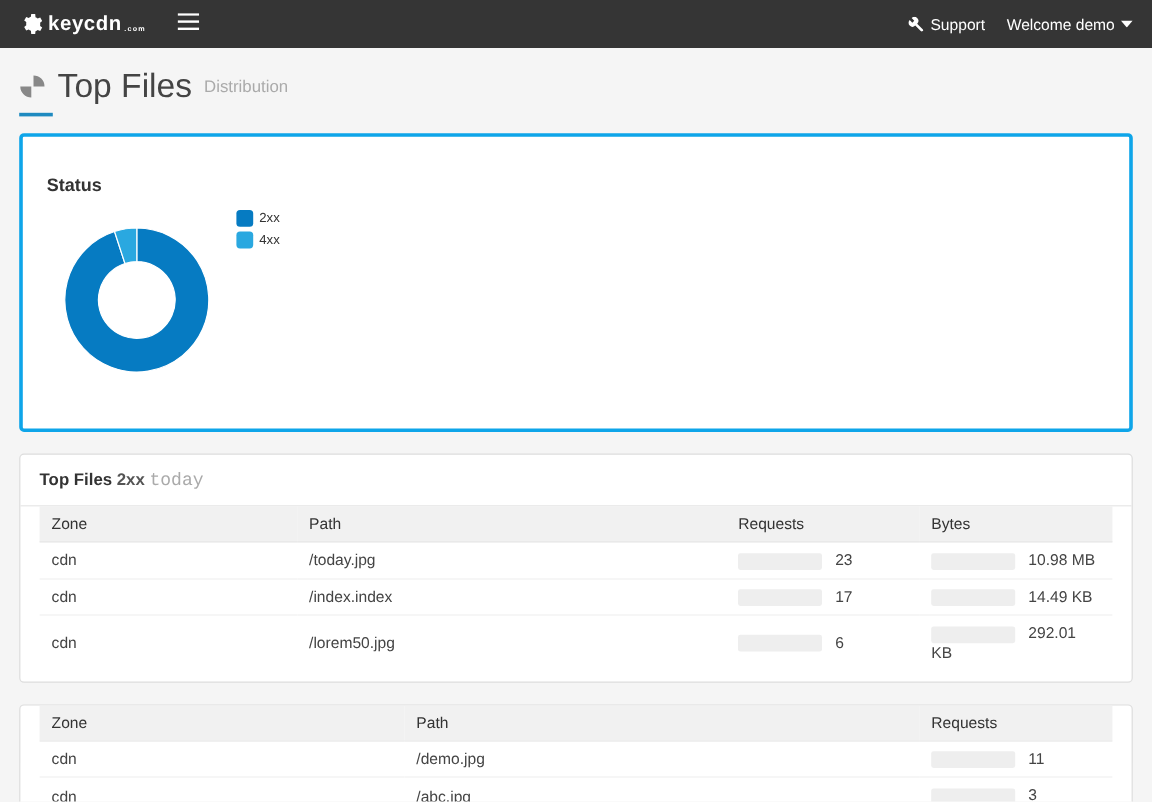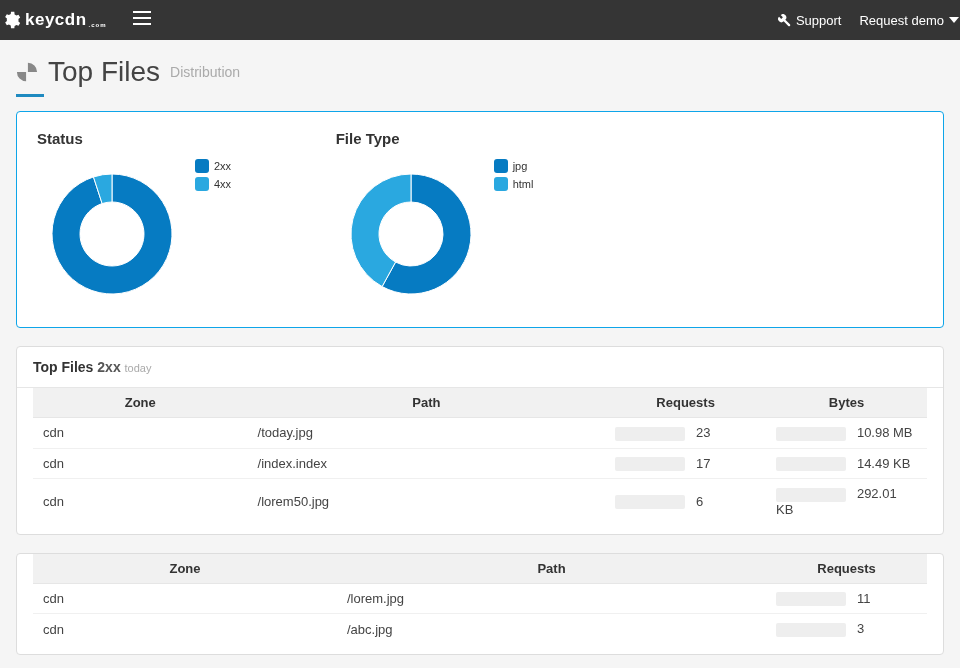--- a/index.html
+++ b/index.html
@@ -1,48 +1,48 @@
 <!DOCTYPE html>
 <html><head>
 <meta charset="utf-8">
 <style>
 * { margin:0; padding:0; box-sizing:border-box; font-family:-apple-system,BlinkMacSystemFont,"Segoe UI",Arial,sans-serif; }
 body { background:#f5f5f5; width:960px; height:668px; overflow:hidden; }
-.topbar { background:#353535; color:#fff; height:40px; display:flex; align-items:center; padding:0 1px; }
+.topbar { background:#353535; color:#fff; height:40px; display:flex; align-items:center; padding:0 16px; }
 .brand { display:flex; align-items:center; font-weight:700; font-size:17px; letter-spacing:.5px; }
 .brand svg { margin-right:4px; }
 .brand-sub { font-size:6px; letter-spacing:1px; margin-left:2px; position:relative; top:5px; }
 .hamburger { margin-left:26px; cursor:pointer; }
 .top-spacer { flex:1; }
 .top-right { display:flex; align-items:center; gap:18px; font-size:13px; }
 .top-item { display:flex; align-items:center; gap:5px; cursor:pointer;justify-content:flex-end; }
 .page { padding:16px 16px 0 16px; }
 .page-title-row { display:flex; align-items:center; gap:10px; margin-bottom:6px; }
 .page-title { font-size:28px; font-weight:400; color:#444; }
 .page-subtitle { font-size:14px; color:#aaa; font-weight:400; }
 .tab-underline { width:28px; height:3px; background:#1f8ac0; margin-bottom:14px; }
-.card { background:#fff; border:1px solid #0ea5e9; border-radius:4px; padding:18px 20px; margin-bottom:18px; }
+.card { background:#fff; border:3px solid #0ea5e9; border-radius:4px; padding:32px 20px; margin-bottom:18px; }
 .charts { display:flex; gap:10px; }
 .chart-col { flex:1; }
 .chart-title { font-size:15px; font-weight:700; color:#333; margin-bottom:12px; }
 .chart-title-note { font-size:12px; color:#999; font-weight:400; }
 .chart-body { display:flex; align-items:flex-start; }
 .donut-wrap { width:150px; height:150px; }
 .legend { margin-left:8px; font-size:11px; color:#333; }
 .legend-item { display:flex; align-items:center; gap:5px; margin-bottom:4px; }
 .legend-swatch { width:14px; height:14px; border-radius:3px; }
 .panel-card { background:#fff; border:1px solid #ddd; border-radius:4px; margin-bottom:18px; }
 .panel-header { padding:12px 16px; border-bottom:1px solid #e6e6e6; font-size:14px; color:#333; }
 .panel-header b { font-weight:700; }
 .code-badge { font-weight:700; color:#555; }
 .code-badge-4xx { font-weight:700; color:#c9a227; }
-.panel-note { font-size:11px; color:#aaa; }
+.panel-note { font-size:15px; color:#aaa;font-family:Liberation Mono, monospace; }
 .panel-body { padding:0 16px 10px 16px; }
 table { width:100%; border-collapse:collapse; font-size:13px; }
-th { background:#f1f1f1; text-align:center; padding:7px 10px; font-weight:700; color:#333; border-bottom:1px solid #e6e6e6; }
+th { background:#f1f1f1; text-align:left; padding:7px 10px; font-weight:400; color:#333; border-bottom:1px solid #e6e6e6; }
 td { padding:7px 10px; border-bottom:1px solid #f0f0f0; color:#444; vertical-align:middle; }
 tr:last-child td { border-bottom:none; }
 .bar-bg { width:70px; height:14px; background:#eee; border-radius:2px; overflow:hidden; display:inline-block; vertical-align:middle; }
 .bar-fill { height:100%; background:#067bc2; }
 </style>
 </head>
 <body>
 
 <div class="topbar">
   <div class="brand">
@@ -61,21 +61,21 @@
   </div>
   <div class="top-spacer"></div>
   <div class="top-right">
     <div class="top-item">
       <svg width="13" height="13" viewBox="0 0 24 24" fill="#fff">
           <path d="M22 19l-8.5-8.5A6 6 0 005 2l4 4-3 3-4-4a6 6 0 008.5 8.5L19 22a2 2 0 003-3z"></path>
         </svg>
       <span>Support</span>
     </div>
     <div class="top-item">
-      <span>Request demo</span>
+      <span>Welcome demo</span>
       <svg width="10" height="6" viewBox="0 0 10 6" fill="#fff">
           <path d="M0 0l5 6 5-6z"></path>
         </svg>
     </div>
   </div>
 </div>
 
 <div class="page">
 
   <div class="page-title-row">
@@ -97,39 +97,20 @@
                 <path fill="#2aa8e0" stroke="#fff" stroke-width="1" d="M 56.45898033750315 17.93660902229079 A 60 60 0 0 1 74.99999999999999 15 L 75 43 A 32 32 0 0 0 65.11145618000168 44.56619147855508 Z"></path>
               </svg></div>
           <div class="legend">
               <div class="legend-item">
                 <div class="legend-swatch" style="background: rgb(6, 123, 194);"></div>
                 <span>2xx</span>
               </div>
               <div class="legend-item">
                 <div class="legend-swatch" style="background: rgb(42, 168, 224);"></div>
                 <span>4xx</span>
-              </div>
-            </div>
-        </div>
-      </div>
-      <div class="chart-col">
-        <div class="chart-title">File Type</div>
-        <div class="chart-body">
-          <div class="donut-wrap"><svg width="150" height="150" viewBox="0 0 150 150">
-                <path fill="#067bc2" stroke="#fff" stroke-width="1" d="M 75 15 A 60 60 0 1 1 46.0947795538971 127.57840080263182 L 59.58388242874512 103.04181376140363 A 32 32 0 1 0 75 43 Z"></path>
-                <path fill="#2aa8e0" stroke="#fff" stroke-width="1" d="M 46.0947795538971 127.57840080263182 A 60 60 0 0 1 74.99999999999999 15 L 75 43 A 32 32 0 0 0 59.58388242874512 103.04181376140363 Z"></path>
-              </svg></div>
-          <div class="legend">
-              <div class="legend-item">
-                <div class="legend-swatch" style="background: rgb(6, 123, 194);"></div>
-                <span>jpg</span>
-              </div>
-              <div class="legend-item">
-                <div class="legend-swatch" style="background: rgb(42, 168, 224);"></div>
-                <span>html</span>
               </div>
             </div>
         </div>
       </div>
       <div class="chart-col">
       </div>
     </div>
   </div>
 
   <div class="panel-card">
@@ -178,21 +159,21 @@
         <thead>
             <tr>
           <th style="width:34%">Zone</th>
           <th style="width:48%">Path</th>
           <th style="width:18%">Requests</th>
         </tr>
           </thead>
         <tbody>
             <tr>
               <td>cdn</td>
-              <td>/lorem.jpg</td>
+              <td>/demo.jpg</td>
               <td><span class="bar-bg"><span class="bar-fill" style="width:100%"></span></span> &nbsp; 11</td>
             </tr>
             <tr>
               <td>cdn</td>
               <td>/abc.jpg</td>
               <td><span class="bar-bg"><span class="bar-fill" style="width:27%"></span></span> &nbsp; 3</td>
             </tr>
           </tbody>
       </table>
     </div>

